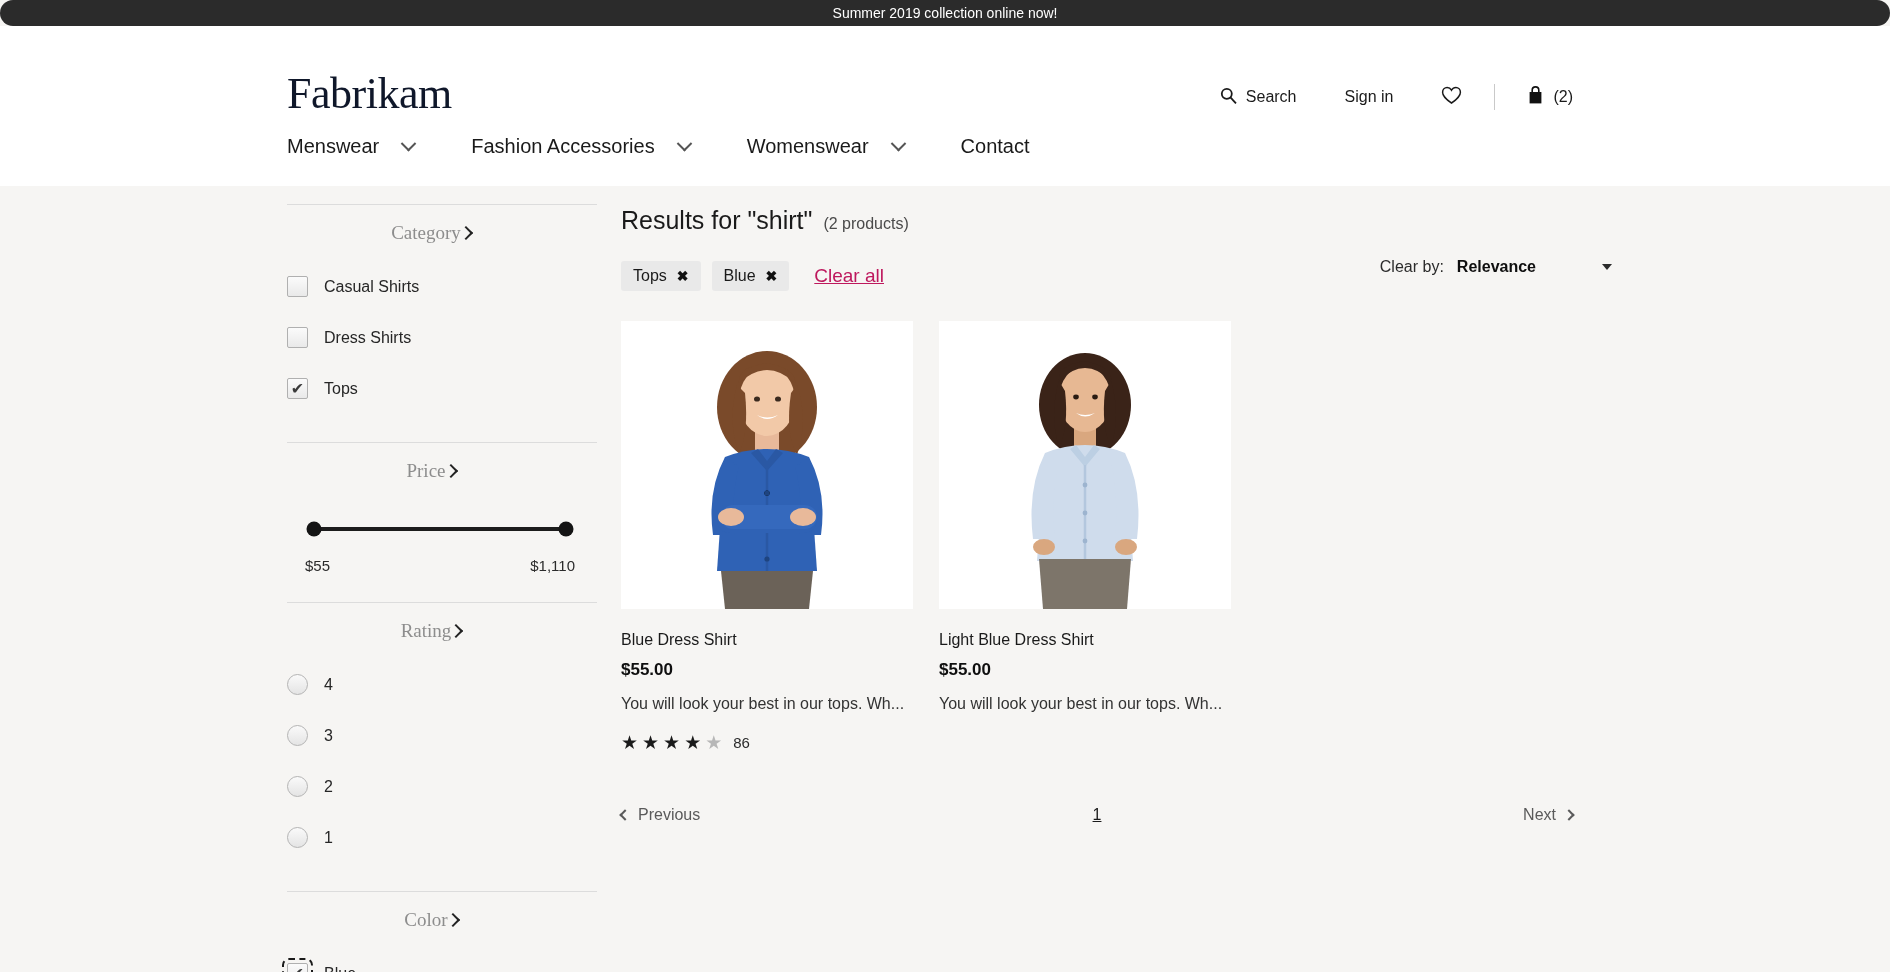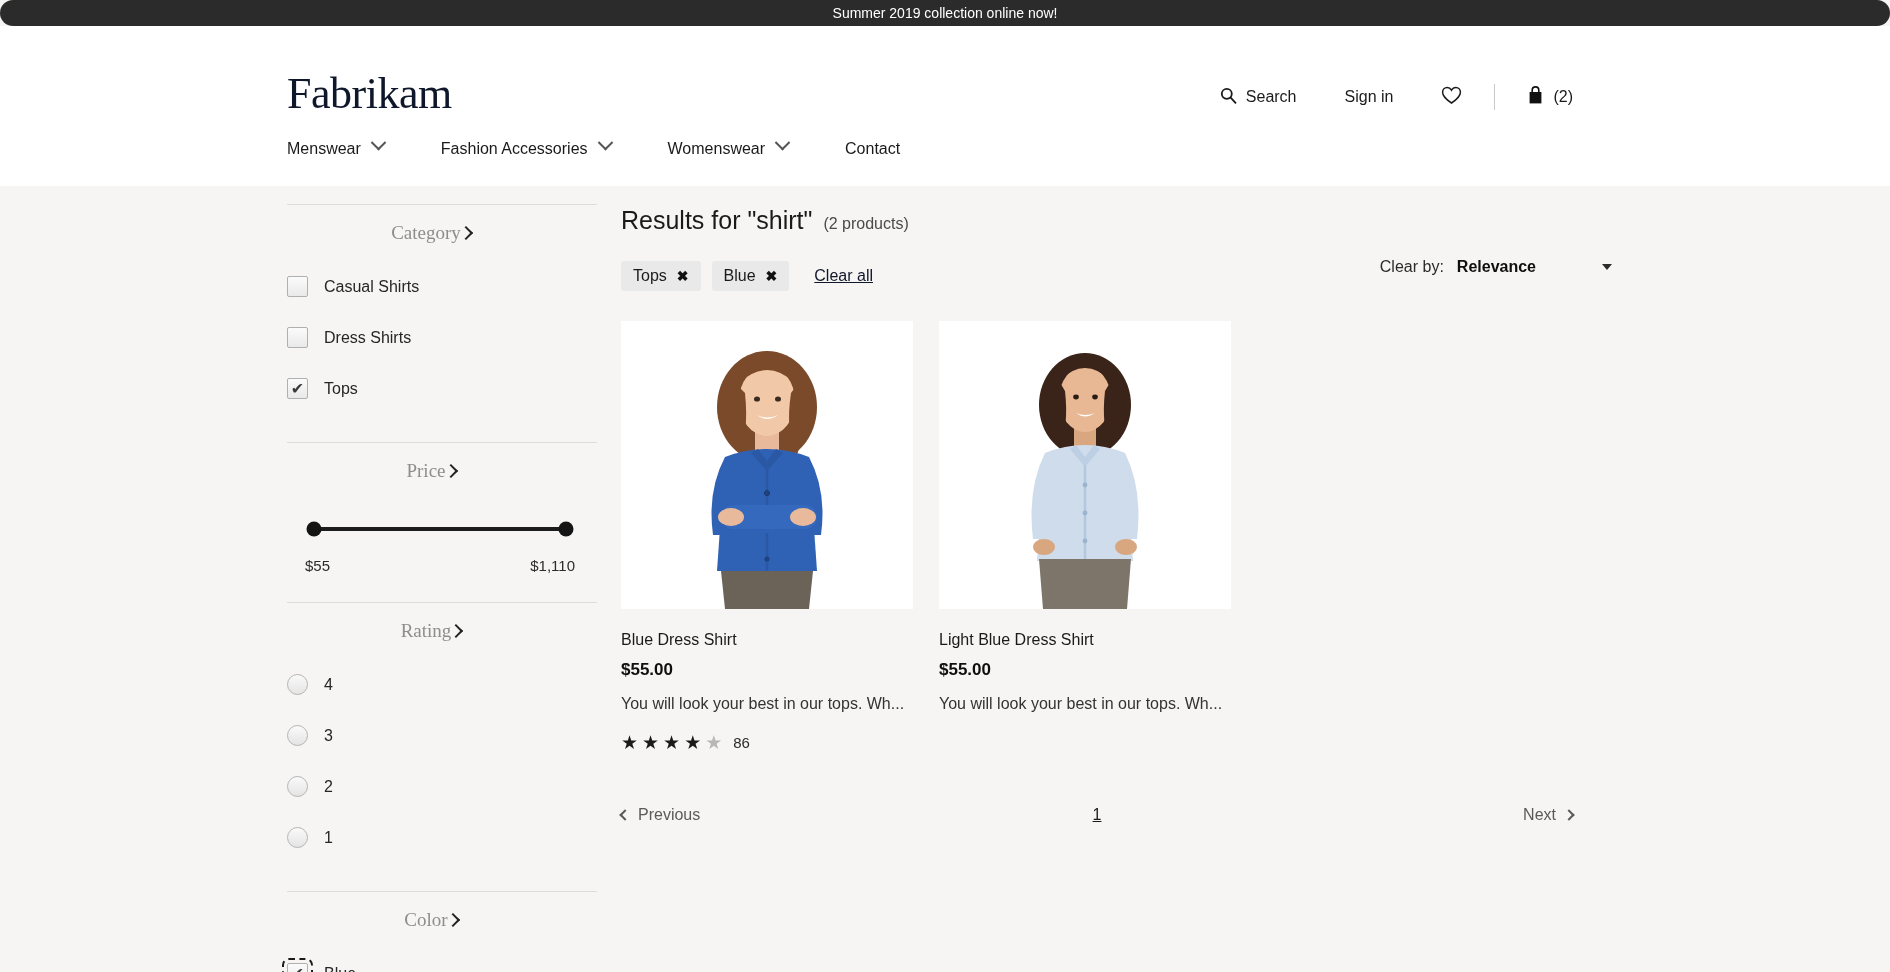--- a/index.html
+++ b/index.html
@@ -49,22 +49,22 @@
   .util-divider {
     width: 1px; height: 26px; background: #c9c9c9;
     margin: 0 8px;
   }
   .nav {
     position: absolute;
     left: 287px; bottom: 28px;
     display: flex; align-items: center;
   }
   .nav-item {
-    display: flex; align-items: flex-start; gap: 12px;
-    font-size: 16px; color: #1a1a1a;
+    display: flex; align-items: center; gap: 24px;
+    font-size: 20px; color: #1a1a1a;
     margin-right: 57px;
     white-space: nowrap;
   }
   .chev-down {
     display: inline-block;
     width: 11px; height: 11px;
     border-right: 2px solid #555;
     border-bottom: 2px solid #555;
     transform: rotate(45deg) translate(-2px,-2px);
   }
@@ -145,21 +145,21 @@
   }
   .chip {
     display: flex; align-items: center; gap: 10px;
     background: #e9e9e9;
     border-radius: 3px;
     padding: 6px 12px;
     font-size: 16px; color: #1a1a1a;
   }
   .chip-x { font-size: 14px; font-weight: bold; color: #111; }
   .clear-all {
-    font-size: 16px; color: #0f172a;
+    font-size: 19px; color: #be185d;
     text-decoration: underline;
     margin-left: 14px;
   }
 
   .sortby {
     position: absolute;
     right: 278px; top: 54px;
     display: flex; align-items: center;
     font-size: 16px; color: #2b2b2b;
   }

